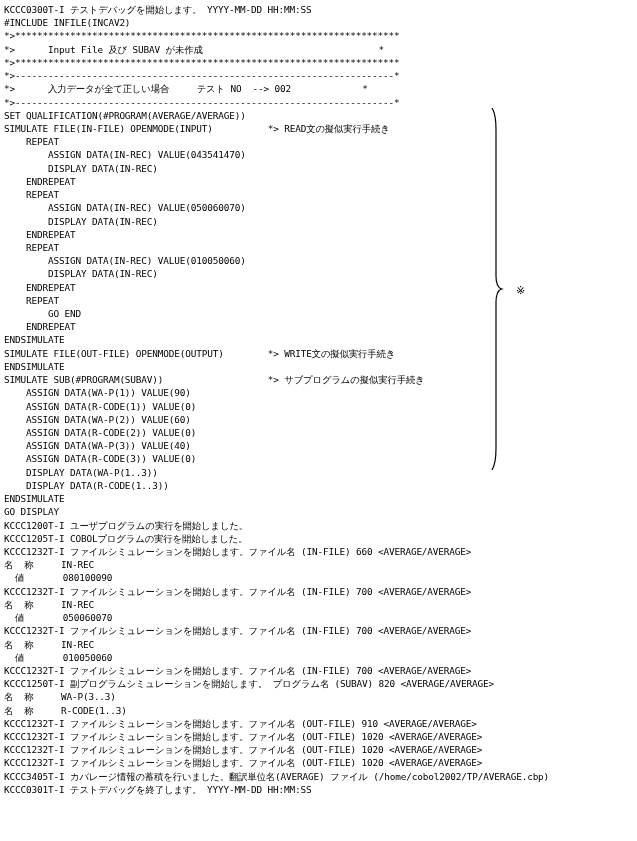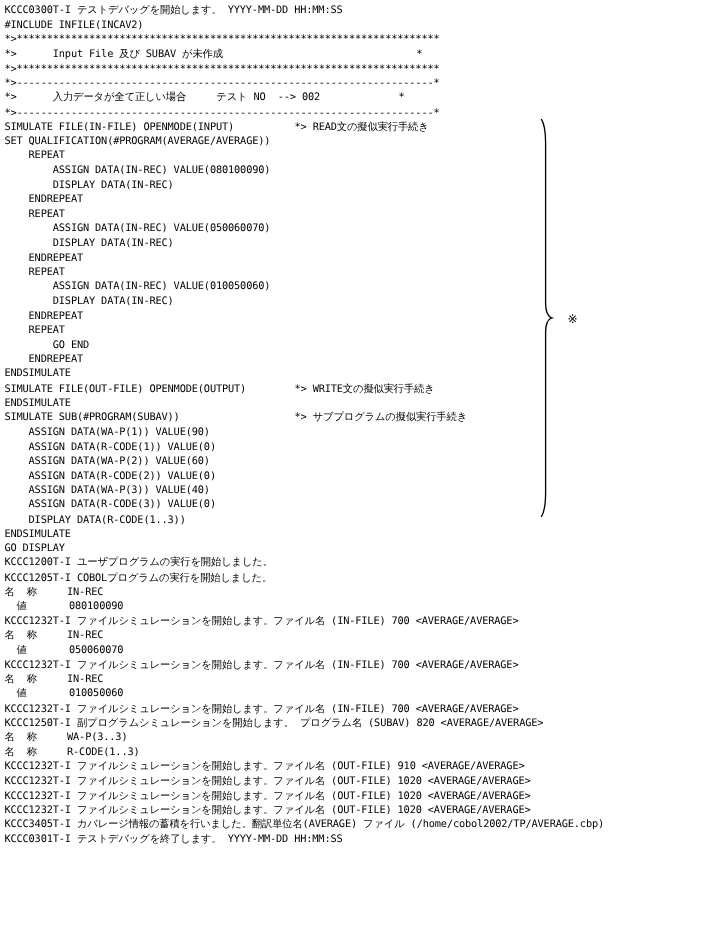--- a/index.html
+++ b/index.html
@@ -51,24 +51,24 @@
 
 <div class="console" id="console">
     <div class="line">KCCC0300T-I テストデバッグを開始します。 YYYY-MM-DD HH:MM:SS</div>
     <div class="line">#INCLUDE INFILE(INCAV2)</div>
     <div class="line">*&gt;**********************************************************************</div>
     <div class="line">*&gt;      Input File 及び SUBAV が未作成                                *</div>
     <div class="line">*&gt;**********************************************************************</div>
     <div class="line">*&gt;---------------------------------------------------------------------*</div>
     <div class="line">*&gt;      入力データが全て正しい場合     テスト NO  --&gt; 002             *</div>
     <div class="line">*&gt;---------------------------------------------------------------------*</div>
+    <div class="line">SET QUALIFICATION(#PROGRAM(AVERAGE/AVERAGE))</div>
     <div class="line">SIMULATE FILE(IN-FILE) OPENMODE(INPUT)          *&gt; READ文の擬似実行手続き</div>
-    <div class="line">SET QUALIFICATION(#PROGRAM(AVERAGE/AVERAGE))</div>
     <div class="line">    REPEAT</div>
-    <div class="line">        ASSIGN DATA(IN-REC) VALUE(080100090)</div>
+    <div class="line">        ASSIGN DATA(IN-REC) VALUE(043541470)</div>
     <div class="line">        DISPLAY DATA(IN-REC)</div>
     <div class="line">    ENDREPEAT</div>
     <div class="line">    REPEAT</div>
     <div class="line">        ASSIGN DATA(IN-REC) VALUE(050060070)</div>
     <div class="line">        DISPLAY DATA(IN-REC)</div>
     <div class="line">    ENDREPEAT</div>
     <div class="line">    REPEAT</div>
     <div class="line">        ASSIGN DATA(IN-REC) VALUE(010050060)</div>
     <div class="line">        DISPLAY DATA(IN-REC)</div>
     <div class="line">    ENDREPEAT</div>
@@ -78,25 +78,27 @@
     <div class="line">ENDSIMULATE</div>
     <div class="line">SIMULATE FILE(OUT-FILE) OPENMODE(OUTPUT)        *&gt; WRITE文の擬似実行手続き</div>
     <div class="line">ENDSIMULATE</div>
     <div class="line">SIMULATE SUB(#PROGRAM(SUBAV))                   *&gt; サブプログラムの擬似実行手続き</div>
     <div class="line">    ASSIGN DATA(WA-P(1)) VALUE(90)</div>
     <div class="line">    ASSIGN DATA(R-CODE(1)) VALUE(0)</div>
     <div class="line">    ASSIGN DATA(WA-P(2)) VALUE(60)</div>
     <div class="line">    ASSIGN DATA(R-CODE(2)) VALUE(0)</div>
     <div class="line">    ASSIGN DATA(WA-P(3)) VALUE(40)</div>
     <div class="line">    ASSIGN DATA(R-CODE(3)) VALUE(0)</div>
+    <div class="line">    DISPLAY DATA(WA-P(1..3))</div>
     <div class="line">    DISPLAY DATA(R-CODE(1..3))</div>
     <div class="line">ENDSIMULATE</div>
     <div class="line">GO DISPLAY</div>
     <div class="line">KCCC1200T-I ユーザプログラムの実行を開始しました。</div>
     <div class="line">KCCC1205T-I COBOLプログラムの実行を開始しました。</div>
+    <div class="line">KCCC1232T-I ファイルシミュレーションを開始します。ファイル名 (IN-FILE) 660 &lt;AVERAGE/AVERAGE&gt;</div>
     <div class="line">名  称     IN-REC</div>
     <div class="line">  値       080100090</div>
     <div class="line">KCCC1232T-I ファイルシミュレーションを開始します。ファイル名 (IN-FILE) 700 &lt;AVERAGE/AVERAGE&gt;</div>
     <div class="line">名  称     IN-REC</div>
     <div class="line">  値       050060070</div>
     <div class="line">KCCC1232T-I ファイルシミュレーションを開始します。ファイル名 (IN-FILE) 700 &lt;AVERAGE/AVERAGE&gt;</div>
     <div class="line">名  称     IN-REC</div>
     <div class="line">  値       010050060</div>
     <div class="line">KCCC1232T-I ファイルシミュレーションを開始します。ファイル名 (IN-FILE) 700 &lt;AVERAGE/AVERAGE&gt;</div>
     <div class="line">KCCC1250T-I 副プログラムシミュレーションを開始します。 プログラム名 (SUBAV) 820 &lt;AVERAGE/AVERAGE&gt;</div>

